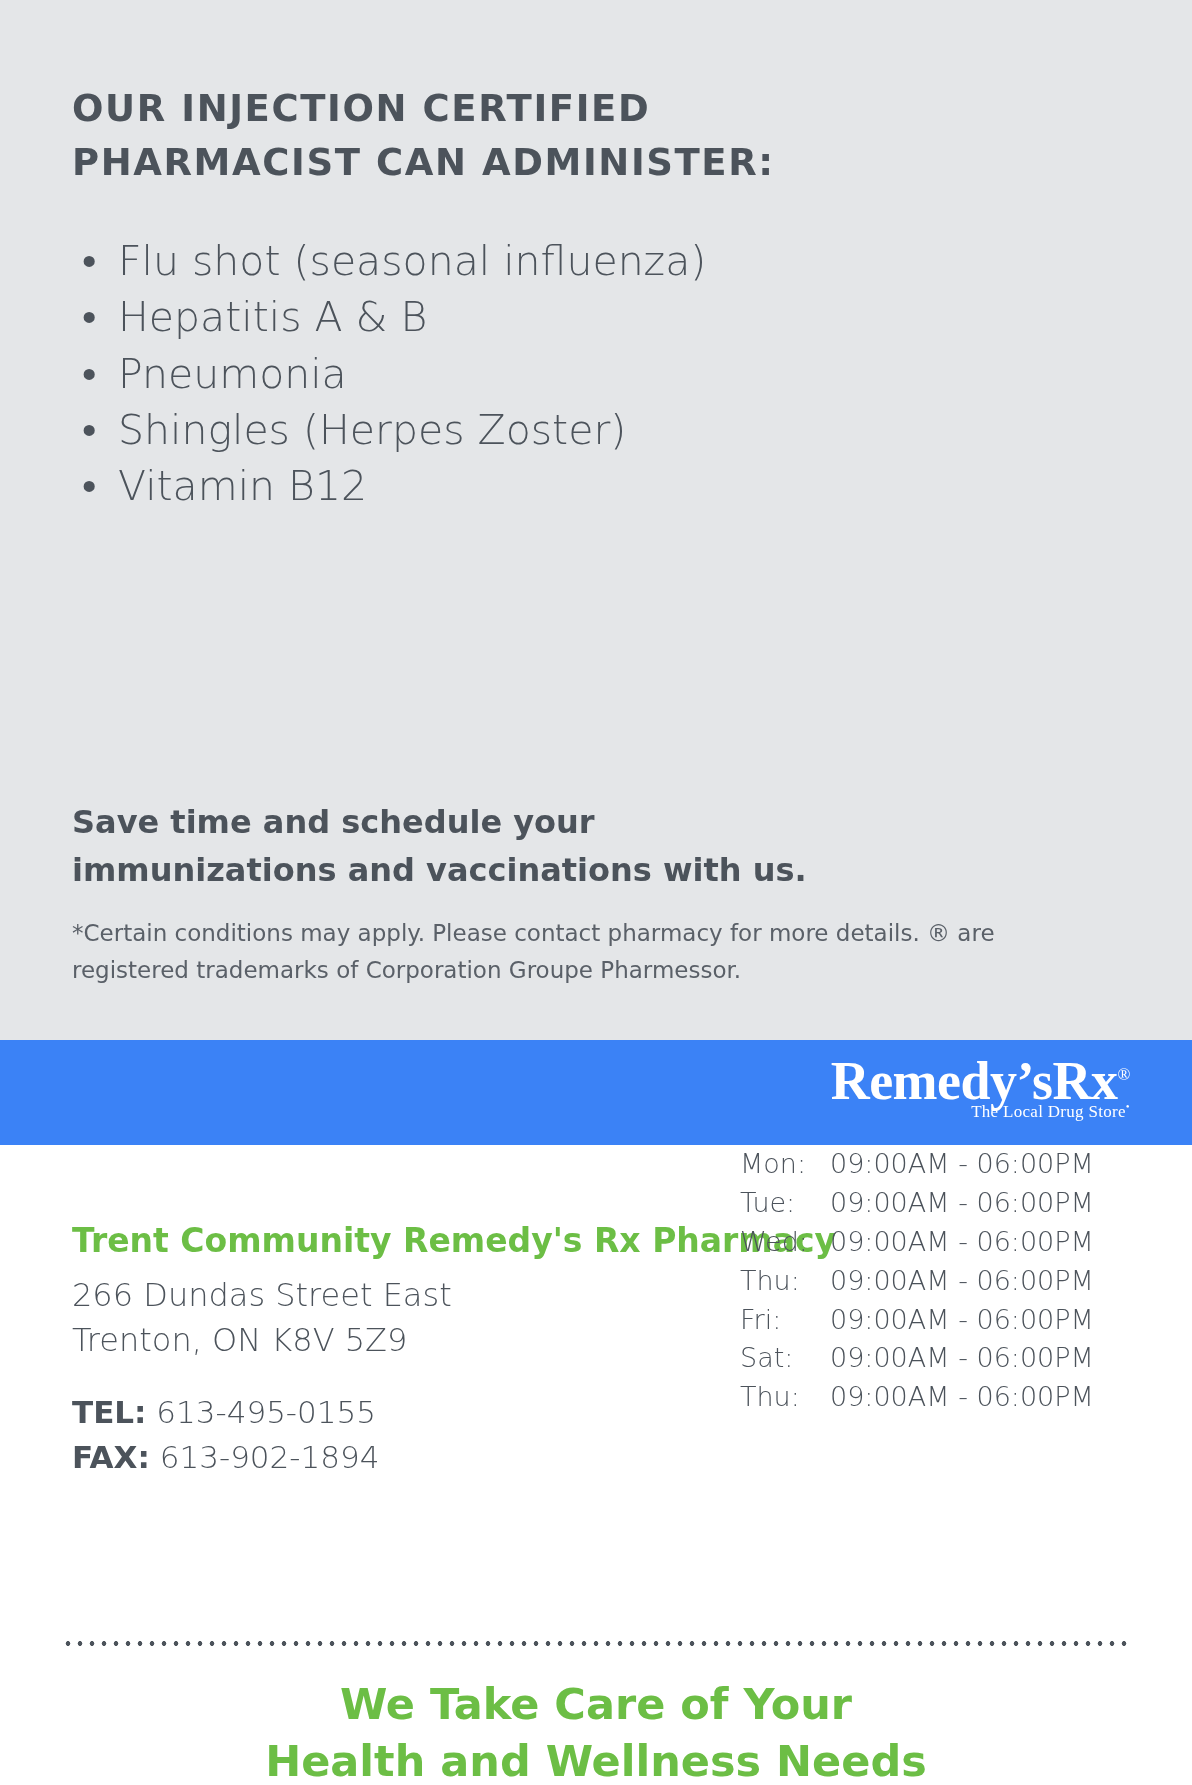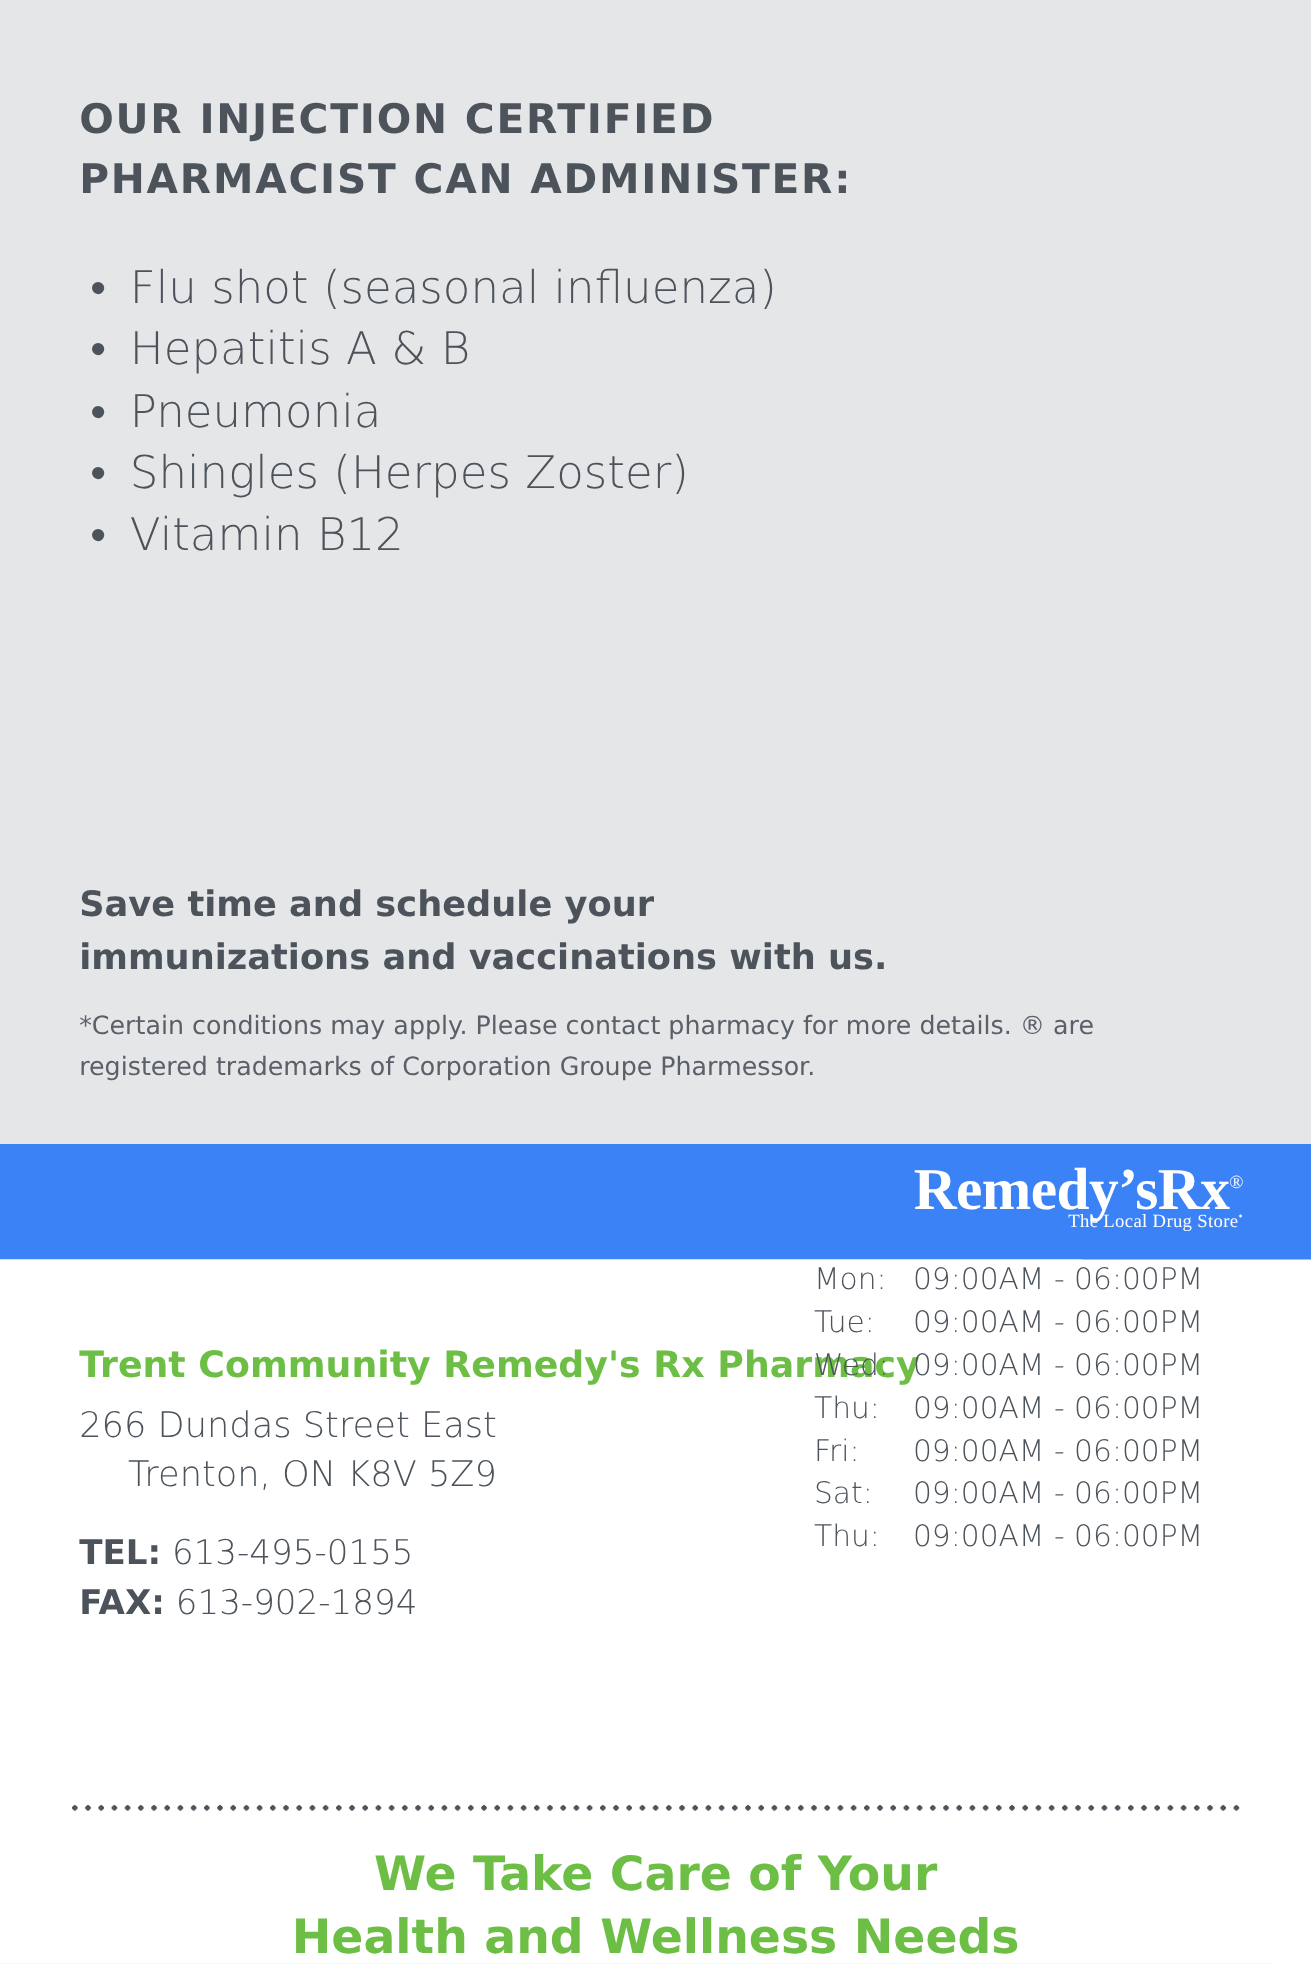--- a/index.html
+++ b/index.html
@@ -161,21 +161,20 @@
 
   .address-block {
     position: absolute;
     left: 72px;
     top: 128px;
     font-family: "DejaVu Sans", sans-serif;
     font-size: 32px;
     font-weight: 300;
     line-height: 1.42;
     color: #4c535b;
-    text-align: right;
   }
 
   .phone-block {
     position: absolute;
     left: 72px;
     top: 245px;
     font-family: "DejaVu Sans", sans-serif;
     font-size: 31px;
     font-weight: 300;
     line-height: 1.45;

